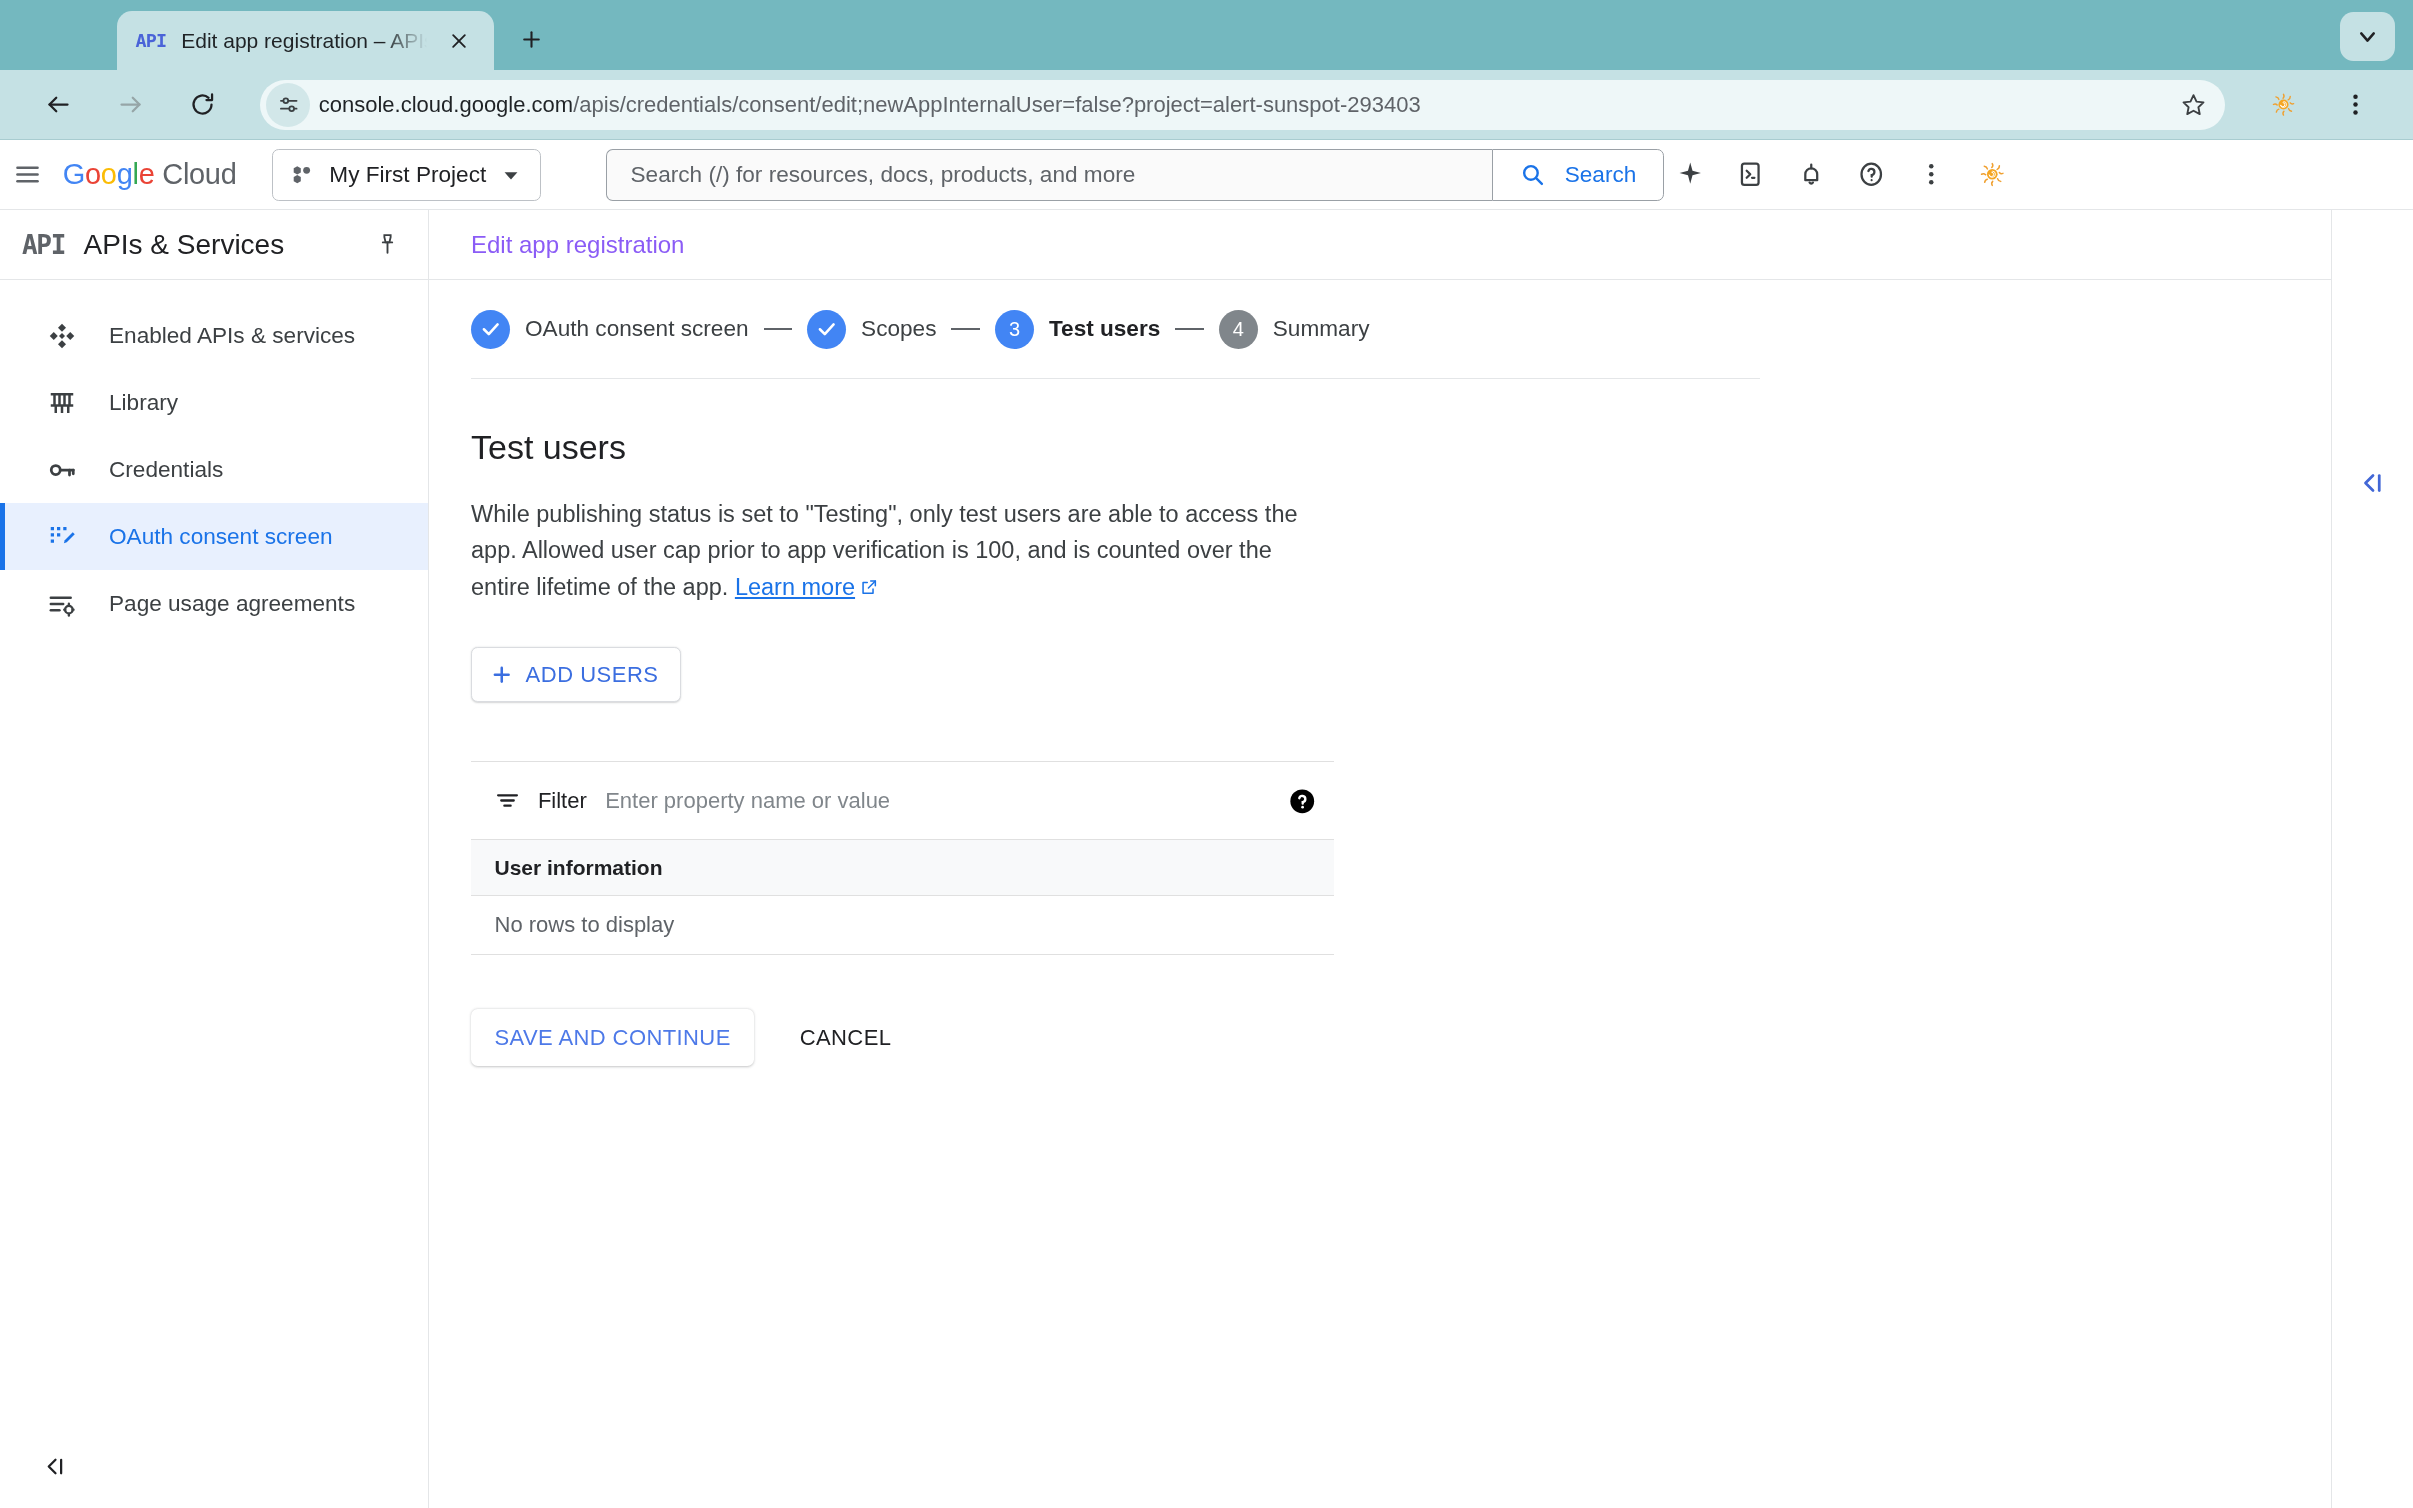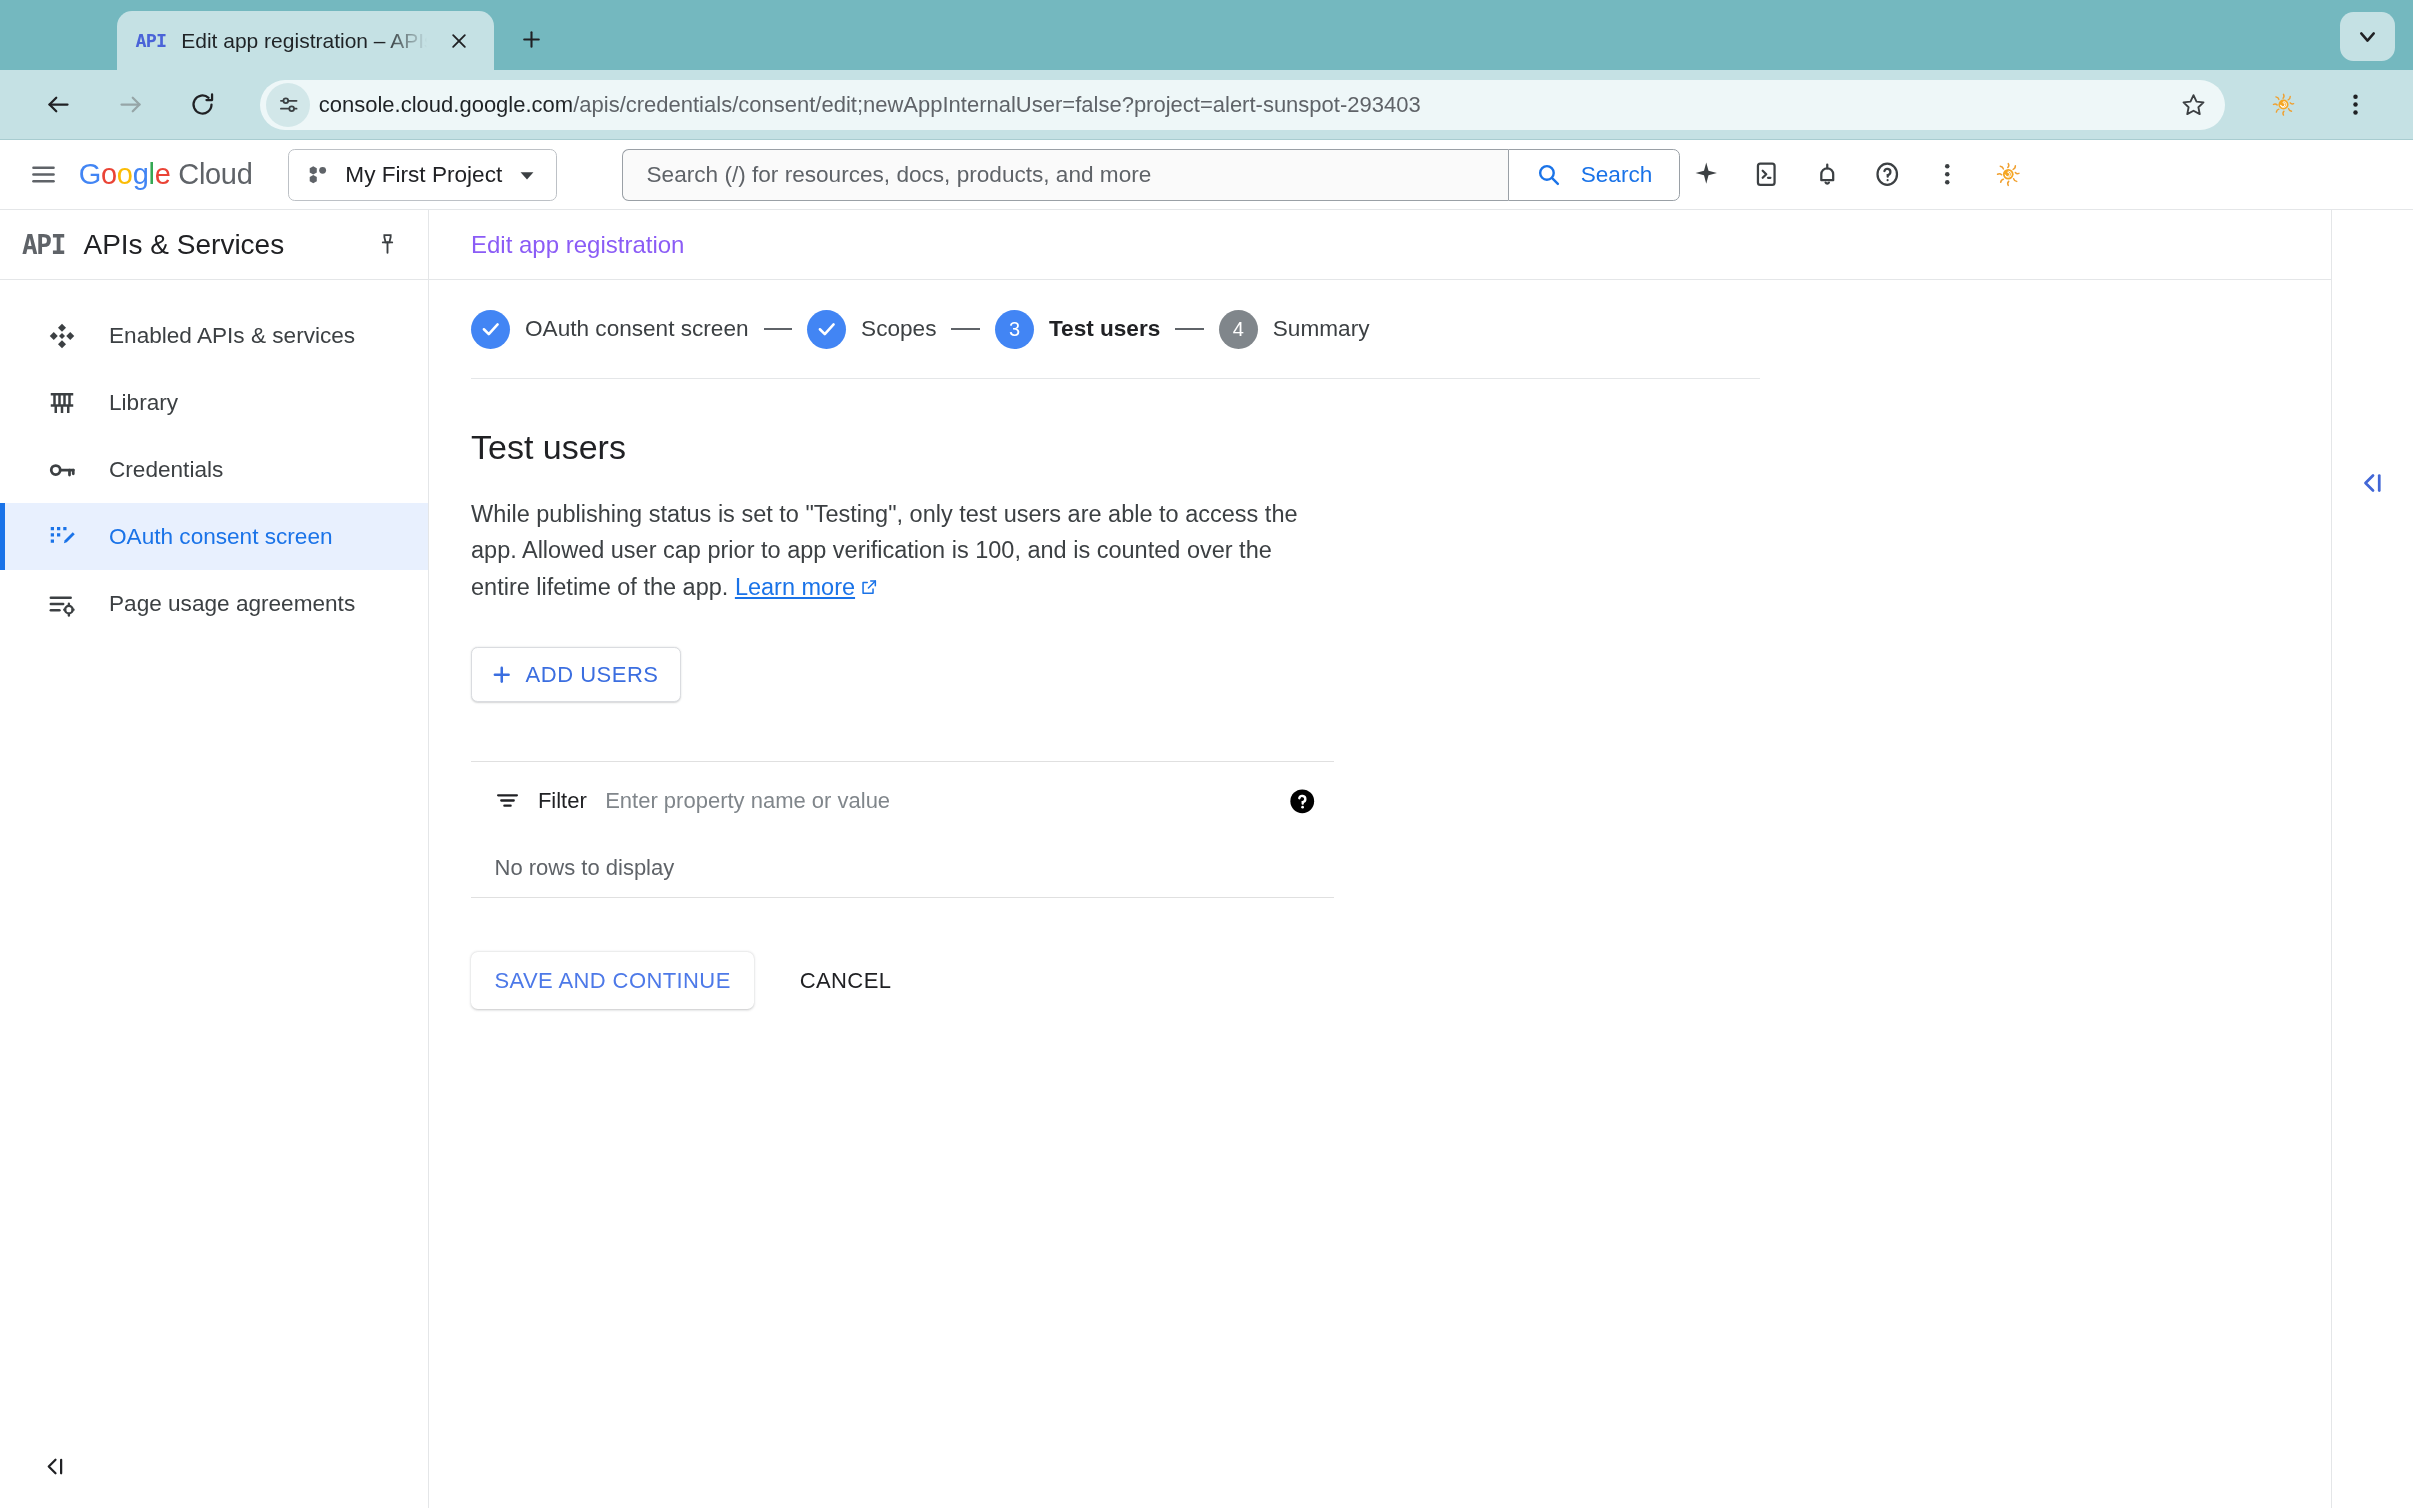--- a/index.html
+++ b/index.html
@@ -124,21 +124,21 @@
   .sun { width: 37px; height: 37px; display: block; }
 
   
   .app { flex: 1 1 auto; display: flex; flex-direction: column; background: #fff; min-height: 0; }
 
   .gc-header {
     height: 70px;
     flex: 0 0 70px;
     display: flex;
     align-items: center;
-    padding: 0 22px 0 20px;
+    padding: 0 22px 0 4px;
     gap: 0;
     border-bottom: 0.8px solid #e4e6e8;
     background: #fff;
   }
   .hamburger { width: 47px; height: 47px; display: flex; align-items:center; justify-content:center; flex:0 0 47px; }
   .hamburger svg { width: 27px; height: 27px; }
   .gc-logo {
     margin-left: 11.7px;
     font-size: 29px;
     letter-spacing: -0.3px;
@@ -717,20 +717,23 @@
                 <span class="filter-input">Enter property name or value</span>
                 <span class="help-ico">
                   <svg viewBox="0 0 24 24">
                     <circle cx="12" cy="12" r="10" fill="#000"></circle>
                     <path d="M9.5 9.4 a2.6 2.6 0 1 1 2.9 3.3 v1.2" fill="none" stroke="#fff" stroke-width="2" stroke-linecap="round"></path>
                     <circle cx="12.3" cy="17" r="1.15" fill="#fff"></circle>
                   </svg>
                 </span>
               </div>
 
+              <div class="tbl-header">
+                <span class="h">User information</span>
+              </div>
 
               <div class="tbl-empty">
                 <span class="t">No rows to display</span>
               </div>
             </div>
 
             <div class="actions">
               <div class="btn-save">
                 <span class="lbl">SAVE AND CONTINUE</span>
               </div>

